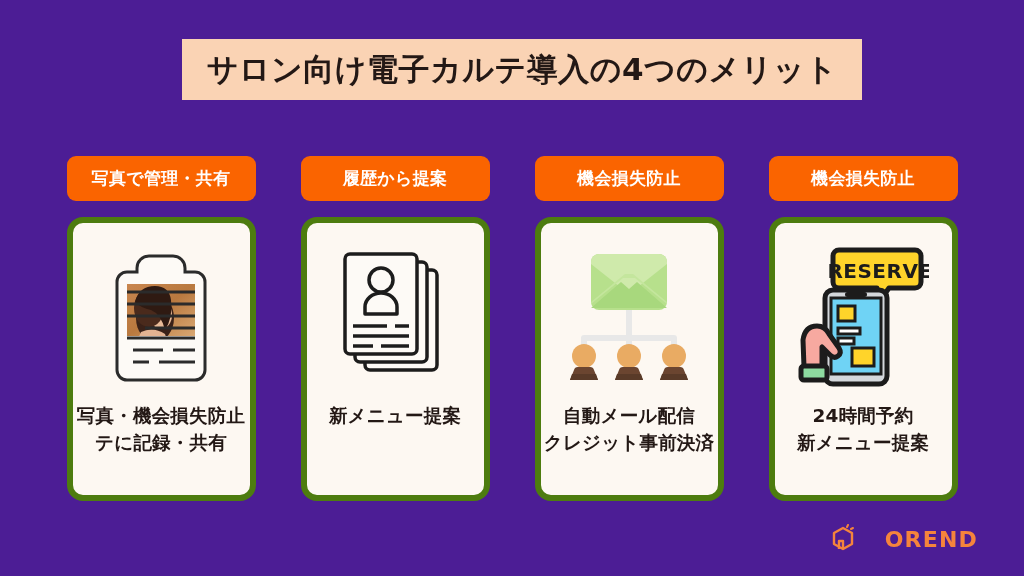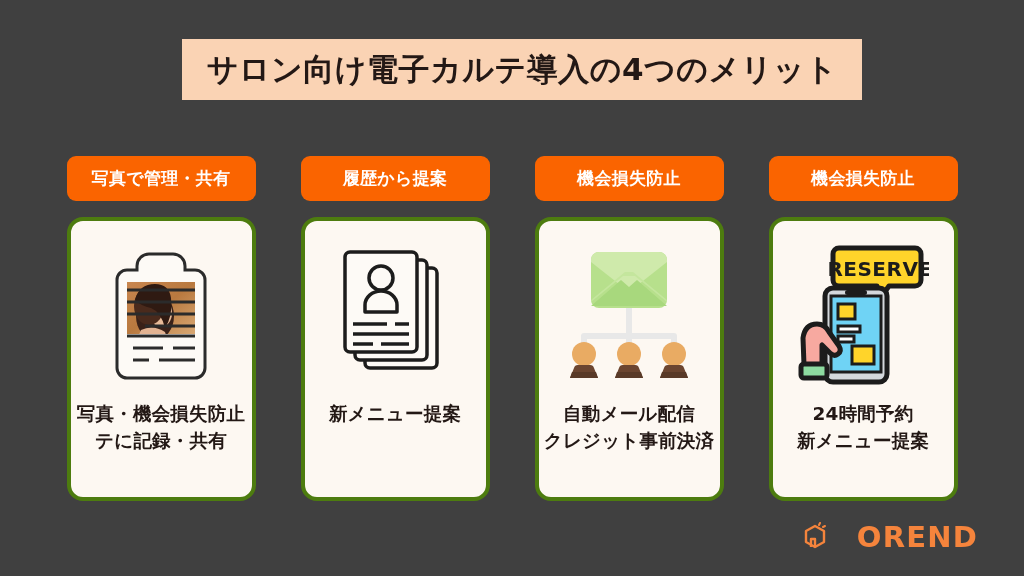--- a/index.html
+++ b/index.html
@@ -2,21 +2,21 @@
 <html><head>
 <meta charset="utf-8">
 <style>
   * { box-sizing: border-box; margin: 0; padding: 0; }
   html, body {
     width: 1024px; height: 576px;
     background: #ffffff;
     font-family: "DejaVu Sans", "Liberation Sans", sans-serif;
     overflow: hidden;
   }
-  .page { position: relative; width: 1024px; height: 576px; background: #404040; }
+  .page { position: relative; width: 1024px; height: 576px; background: #4c1d95; }
 
   
   .title-banner {
     position: absolute;
     left: 182px; top: 39px;
     width: 680px; height: 61px;
     background: #fad3b4;
     display: flex; align-items: center; justify-content: center;
   }
   .title-text {
@@ -53,21 +53,21 @@
     white-space: nowrap;
     letter-spacing: 0.3px;
   }
 
   
   .card {
     margin-top: 16px;
     width: 100%;
     height: 284px;
     background: #fdf8f2;
-    border: 4px solid #4d7c0f;
+    border: 6px solid #4d7c0f;
     border-radius: 16px;
     display: flex;
     flex-direction: column;
     align-items: center;
     justify-content: flex-start;
     padding-top: 10px;
   }
   .icon-area {
     height: 170px;
     width: 100%;
@@ -85,21 +85,21 @@
   .card-caption span { display: block; white-space: nowrap; }
 
   
   .logo {
     position: absolute;
     right: 46px; bottom: 22px;
     display: flex; align-items: center; gap: 7px;
   }
   .logo-text {
     color: #f5843c;
-    font-size: 29px;
+    font-size: 22px;
     font-weight: 700;
     letter-spacing: 1.2px;
     margin-left: 20px;
   }
 </style>
 </head>
 <body>
 
 <div class="page">
 

